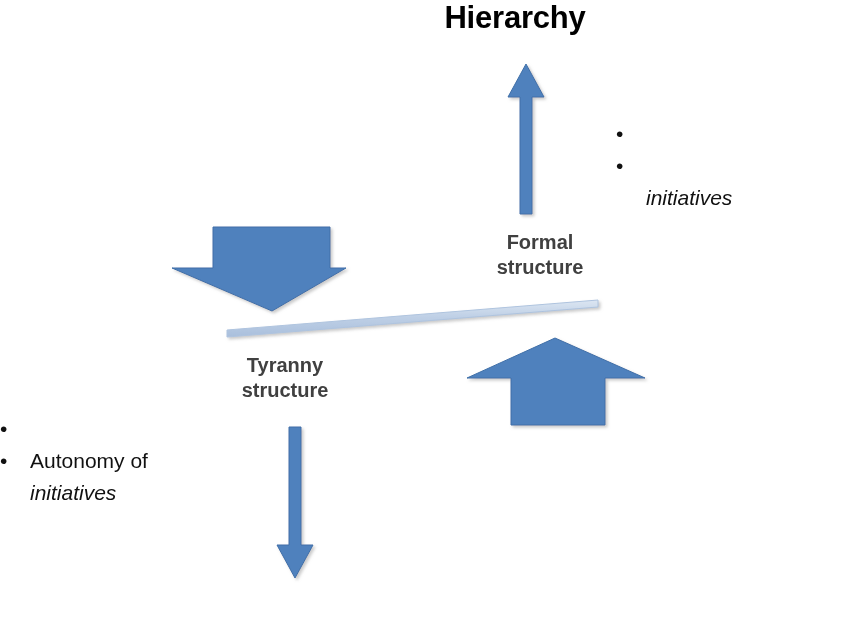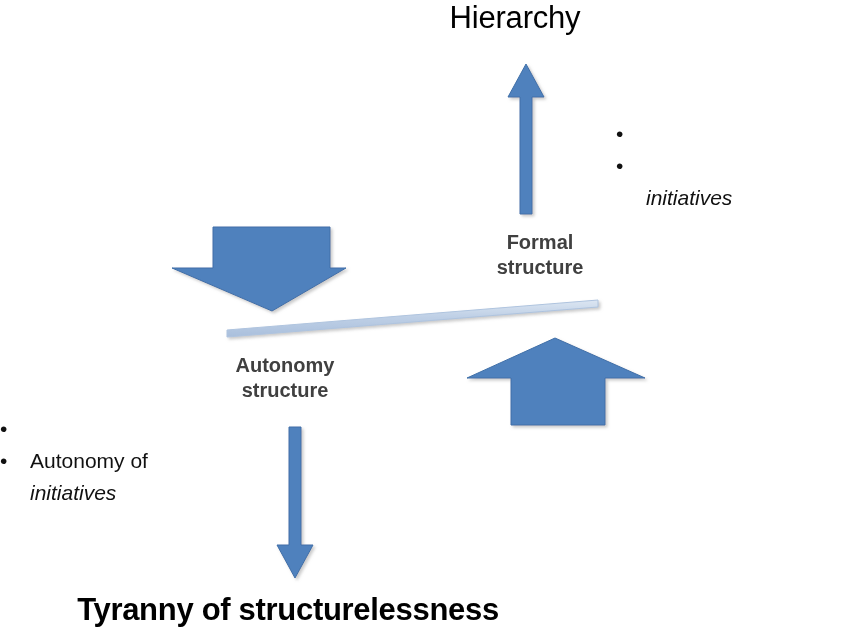--- a/index.html
+++ b/index.html
@@ -20,21 +20,21 @@
     overflow: hidden;
   }
   .abs { position: absolute; }
 
   
   .title-top {
     left: 0; right: 0;
     top: 0px;
     text-align: center;
     font-size: 31px;
-    font-weight: normal;
+    font-weight: bold;
     color: #000000;
     letter-spacing: -0.2px;
     line-height: 36px;
     margin-left: 44px;
   }
   .title-top-inner { position: relative; left: 65px; }
 
   .title-bottom {
     left: 0; right: 0;
     top: 592px;
@@ -130,31 +130,28 @@
 
     <g filter="url(#softshadow)">
       <polygon points="555,338 645,378 605,378 605,425 511,425 511,378 467,378" fill="#4F81BD" stroke="#3F6FA8" stroke-width="1"></polygon>
     </g>
   </svg>
 
   <div class="abs title-top">
     <span class="title-top-inner">Hierarchy</span>
   </div>
 
-  <div class="abs title-bottom">
-    <span class="title-bottom-inner">Tyranny of structurelessness</span>
-  </div>
 
   <div class="abs mid-label" id="formal-structure-label">
     <div>Formal</div>
     <div>structure</div>
   </div>
 
   <div class="abs mid-label" id="informal-structure-label">
-    <div>Autonomy</div>
+    <div>Tyranny</div>
     <div>structure</div>
   </div>
 
   <div class="abs bullet-list" id="right-bullets">
 
     <div class="bullet-row">
       <span class="bullet-dot">•</span>
     </div>
 
     <div class="bullet-row">

